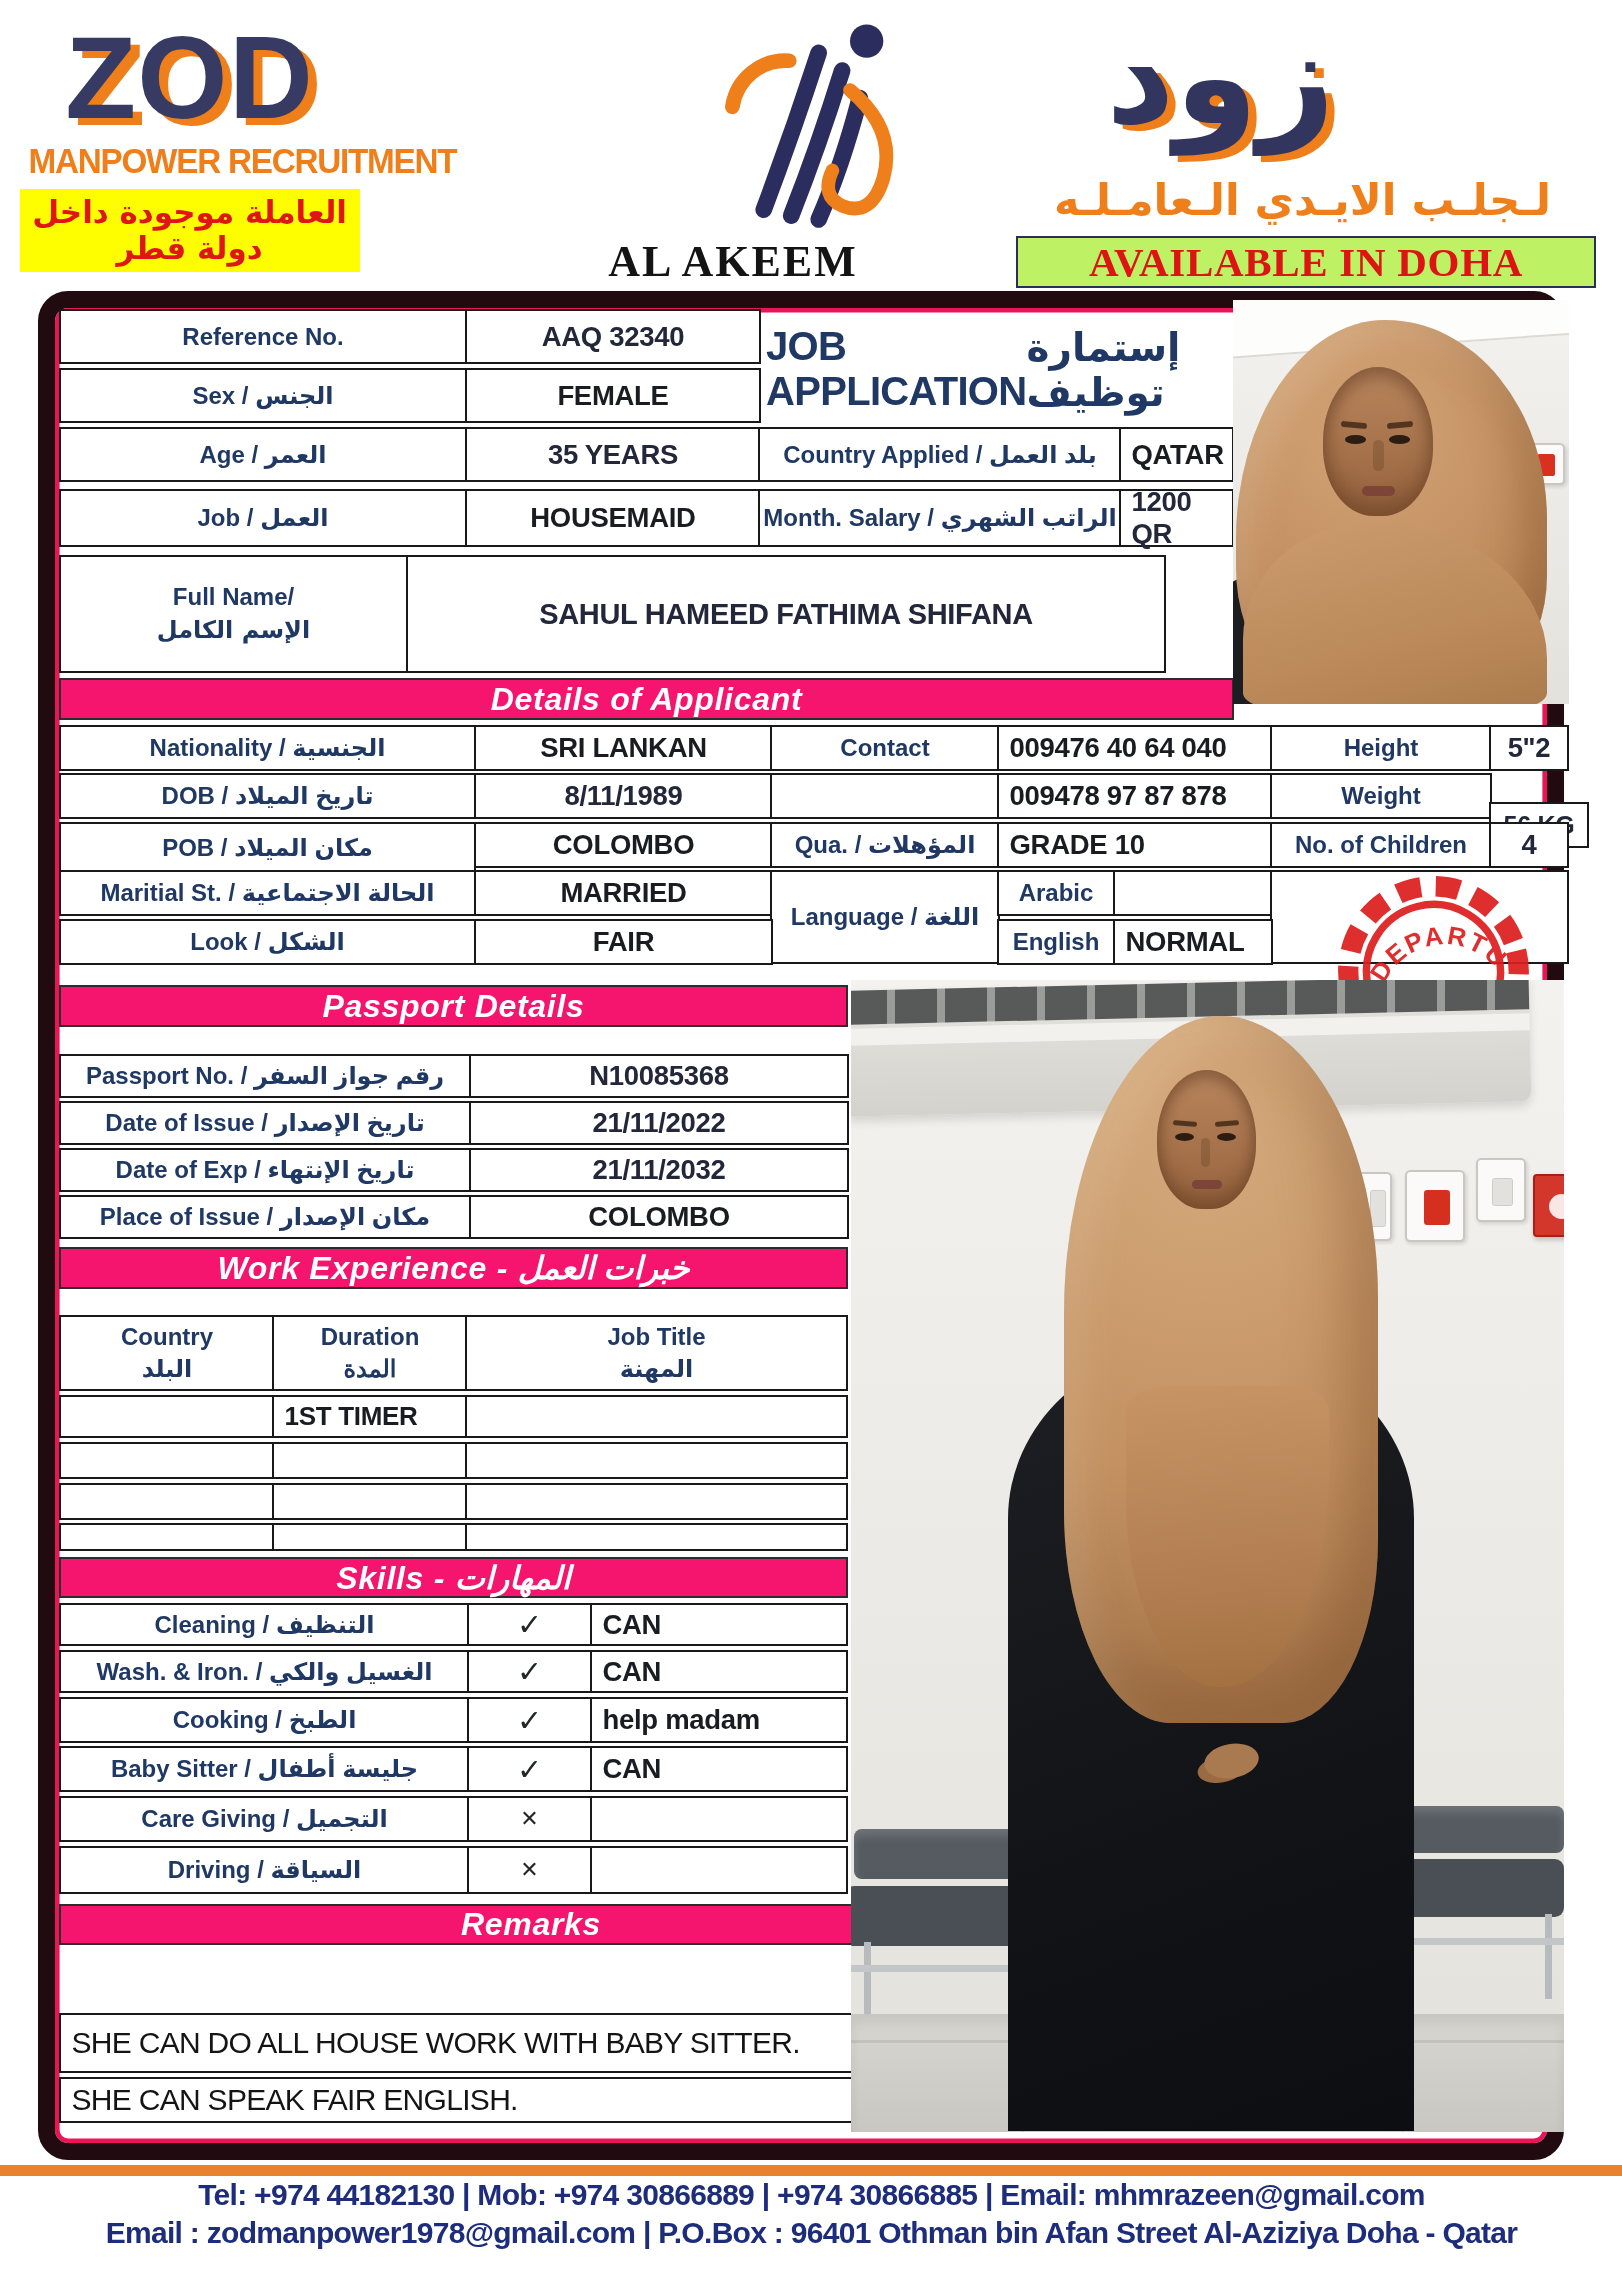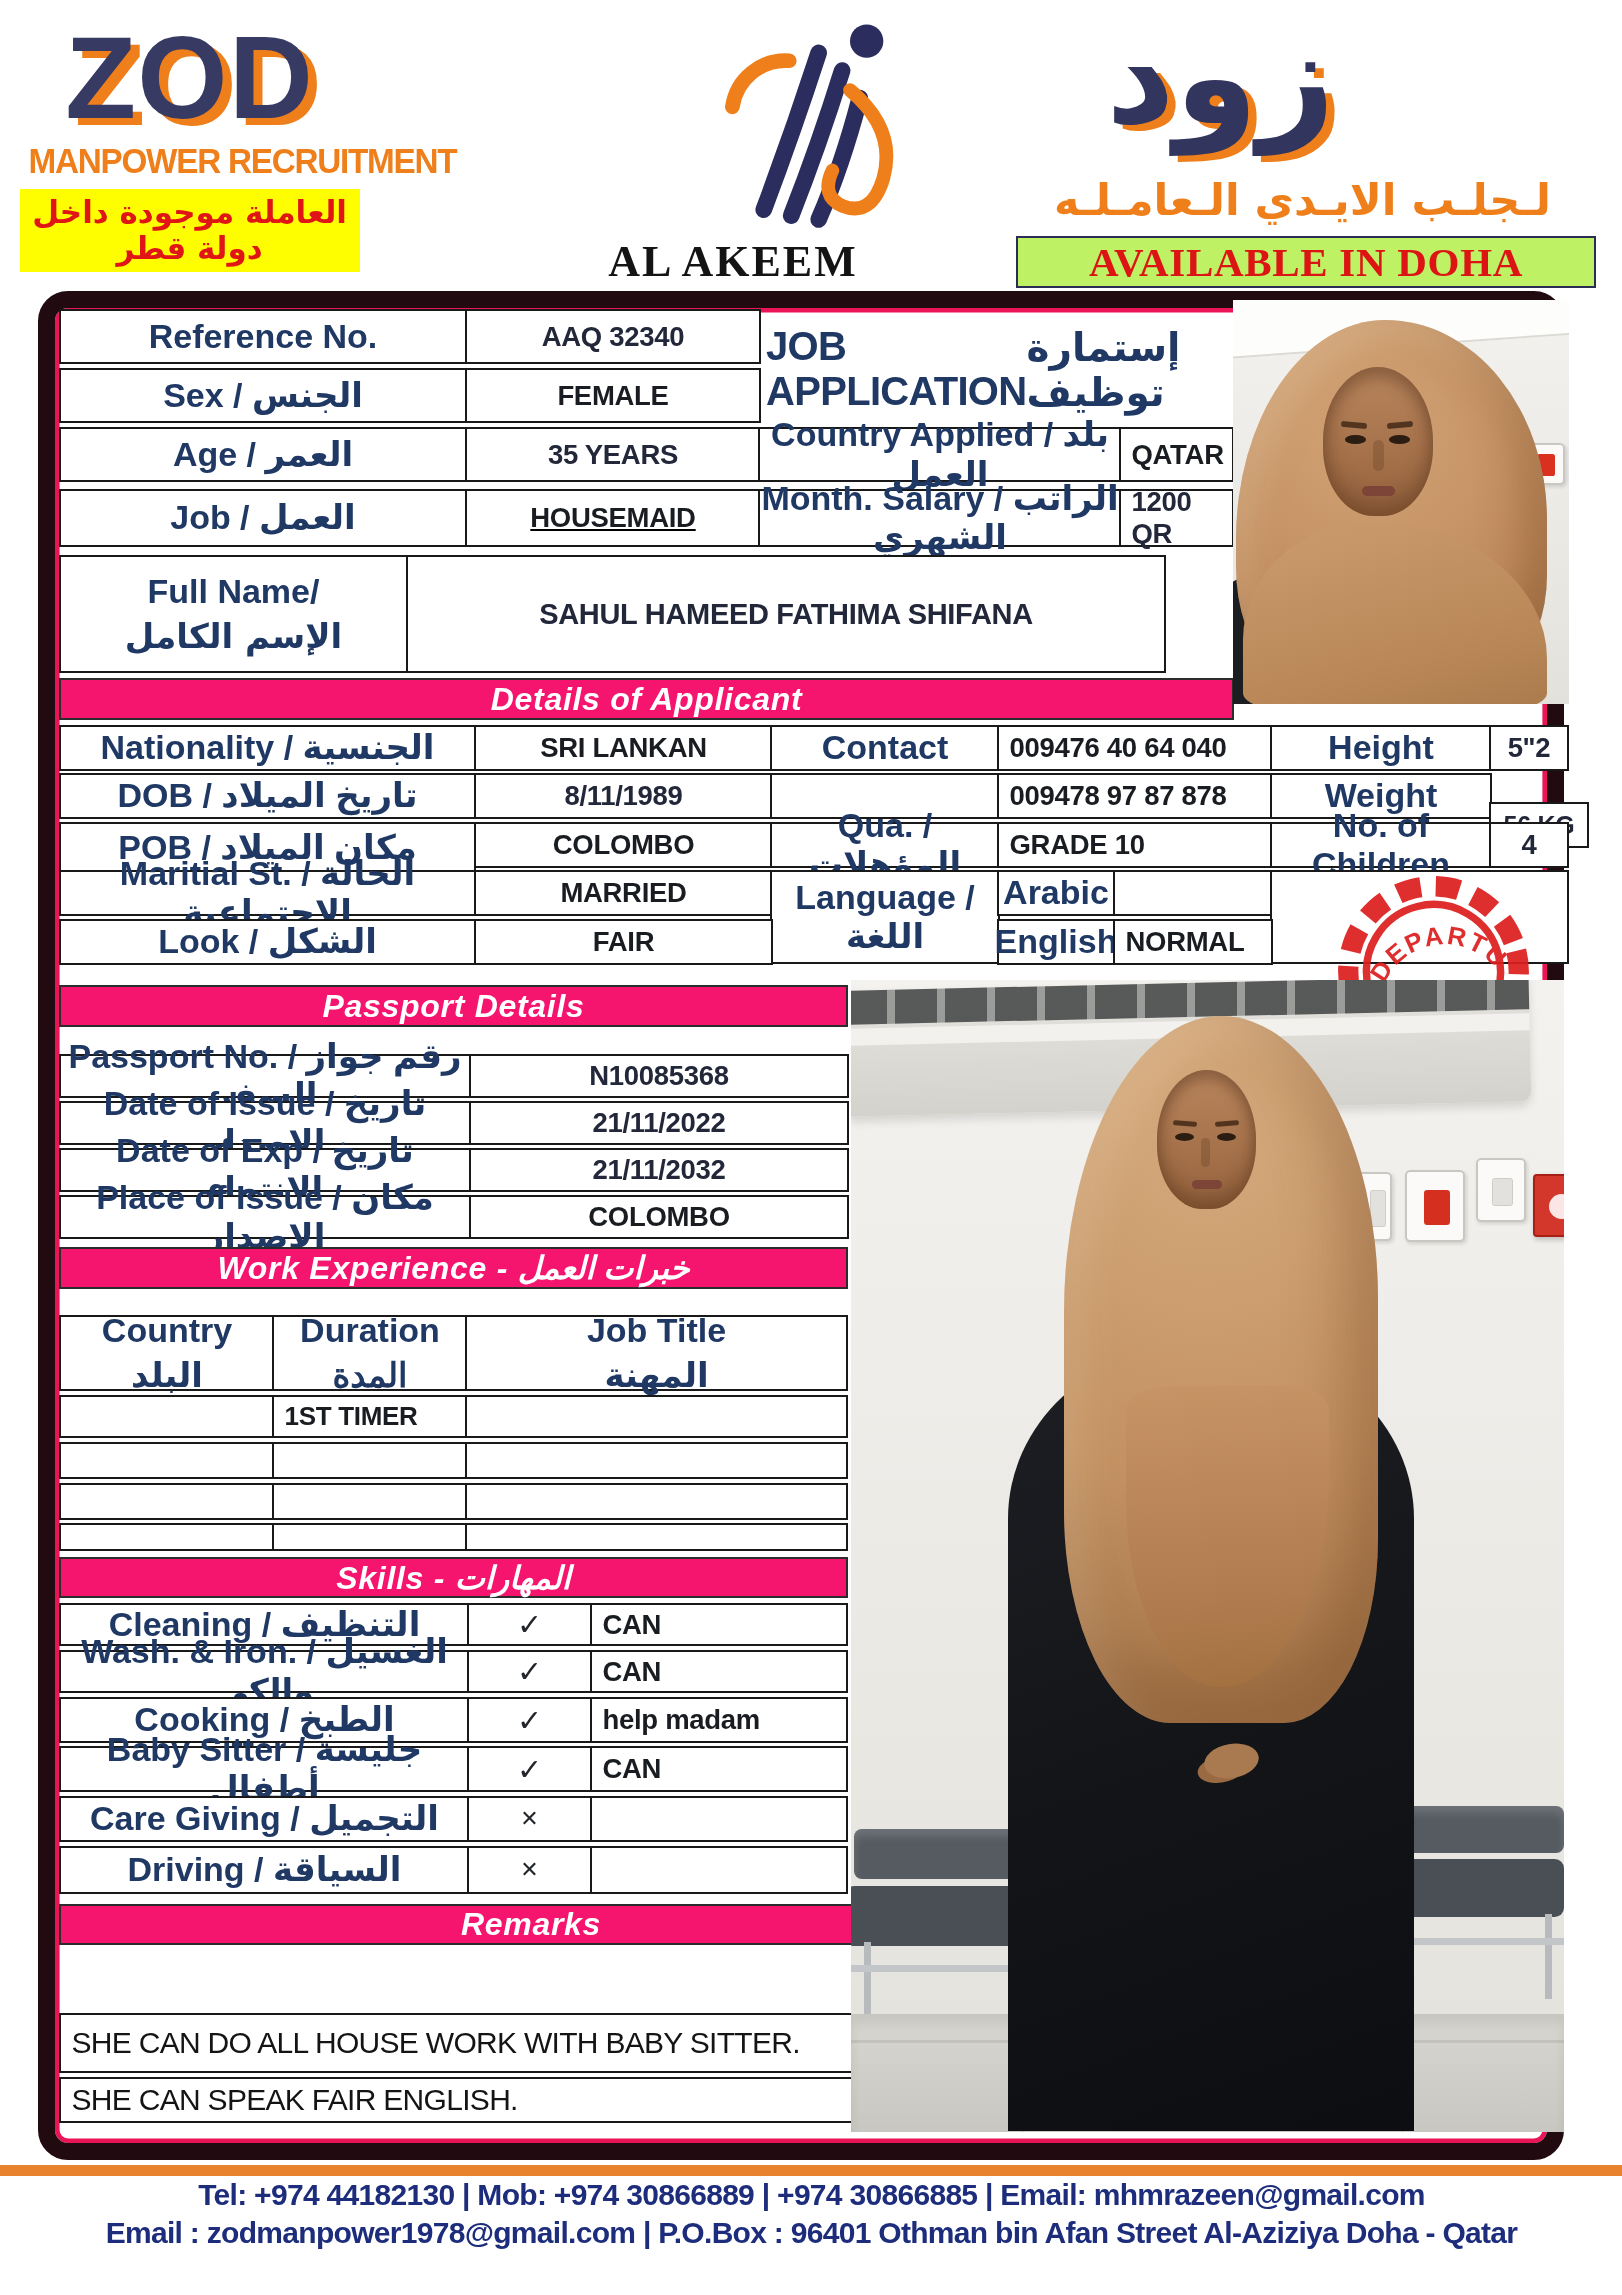--- a/index.html
+++ b/index.html
@@ -24,21 +24,21 @@
               font-weight:800;color:#ee7f1b;font-family:"DejaVu Sans",sans-serif;}
   .avail{position:absolute;left:1016px;top:236px;width:580px;height:52px;background:#bef264;
          border:2.6px solid #2b2d55;display:flex;align-items:center;justify-content:center;
          font-family:"Liberation Serif",serif;font-size:41px;font-weight:800;color:#dc1414;letter-spacing:0.7px;}
   
   .frame{position:absolute;left:38px;top:291px;width:1526px;height:1869px;
          border:17px solid #220a11;border-radius:30px;box-shadow:inset 0 0 0 4.6px #ea1557;z-index:1;}
   
   .cell{position:absolute;border:2.6px solid #191919;background:#fff;display:flex;
         align-items:center;justify-content:center;z-index:2;text-align:center;}
-  .lbl{font-weight:700;color:#1f3864;font-size:34px;line-height:1.15;}
+  .lbl{font-weight:700;color:#1f3864;font-size:24px;line-height:1.15;}
   .val{font-weight:600;color:#23273a;font-size:27.5px;letter-spacing:-0.3px;}
   .dark{color:#191c20;}
   .leftal{justify-content:flex-start !important;padding-left:10.5px;text-align:left;}
   .banner{position:absolute;background:#f5146e;border:2px solid #2c2c2c;color:#fff;z-index:2;
           display:flex;align-items:center;justify-content:center;font-style:italic;
           font-weight:700;font-size:32px;letter-spacing:0.7px;}
   .title-block{position:absolute;left:766px;top:313px;width:458px;height:111px;z-index:2;
                display:flex;flex-direction:row;align-items:center;justify-content:flex-start;}
   .title-en{font-size:40px;font-weight:800;color:#1f3864;letter-spacing:-0.7px;}
   .title-ar{font-size:39px;font-weight:700;color:#1f3864;margin-top:3.9px;font-family:"DejaVu Sans",sans-serif;}
@@ -114,21 +114,21 @@
   <div class="cell" style="left:758px;top:427px;width:364px;height:55px;">
       <span class="lbl">Country Applied / بلد العمل</span>
     </div>
   <div class="cell leftal" style="left:1119px;top:427px;width:115px;height:55px;">
       <span class="val dark">QATAR</span>
     </div>
 
   <div class="cell" style="left:59px;top:489px;width:408px;height:58px;">
       <span class="lbl">Job / العمل</span>
     </div>
-  <div class="cell" style="left:465px;top:489px;width:296px;height:58px;text-decoration:underline;">
+  <div class="cell" style="left:465px;top:489px;width:296px;height:58px;">
       <span class="val dark">HOUSEMAID</span>
     </div>
   <div class="cell" style="left:758px;top:489px;width:364px;height:58px;">
       <span class="lbl">Month. Salary / الراتب الشهري</span>
     </div>
   <div class="cell leftal" style="left:1119px;top:489px;width:115px;height:58px;">
       <span class="val">1200 QR</span>
     </div>
 
   <div class="cell" style="left:59px;top:555px;width:349px;height:118px;flex-direction:column;">

